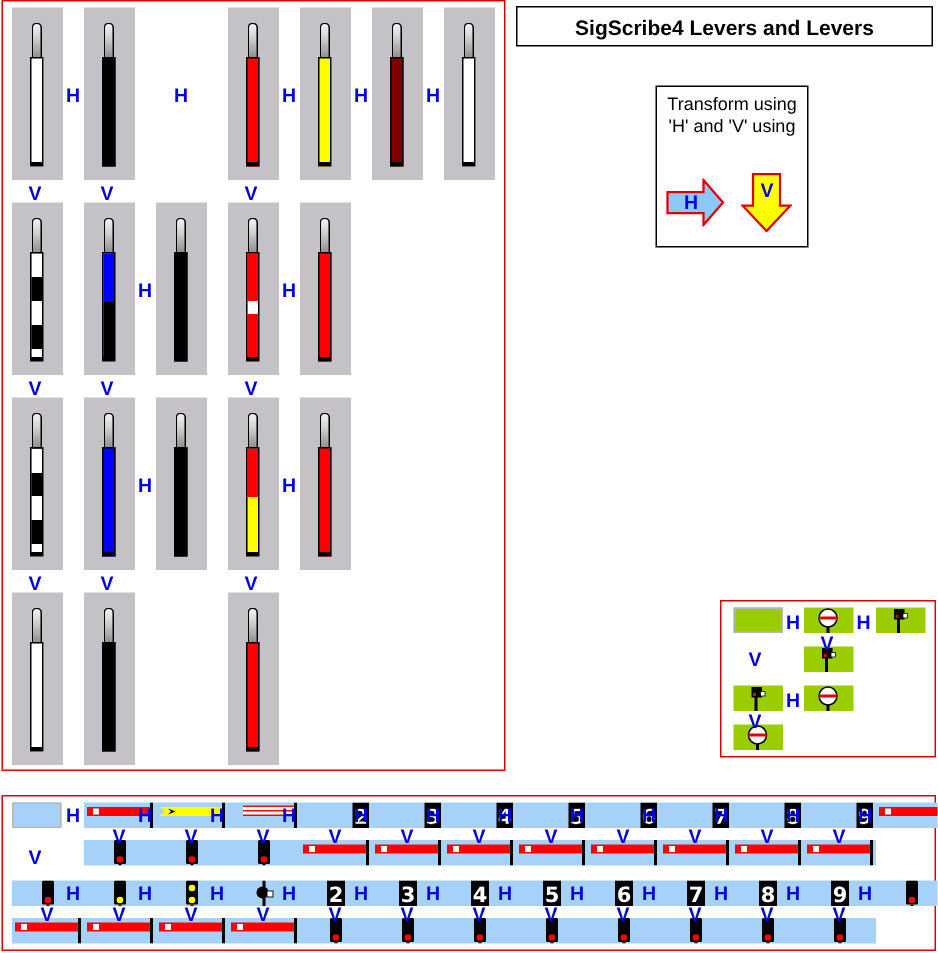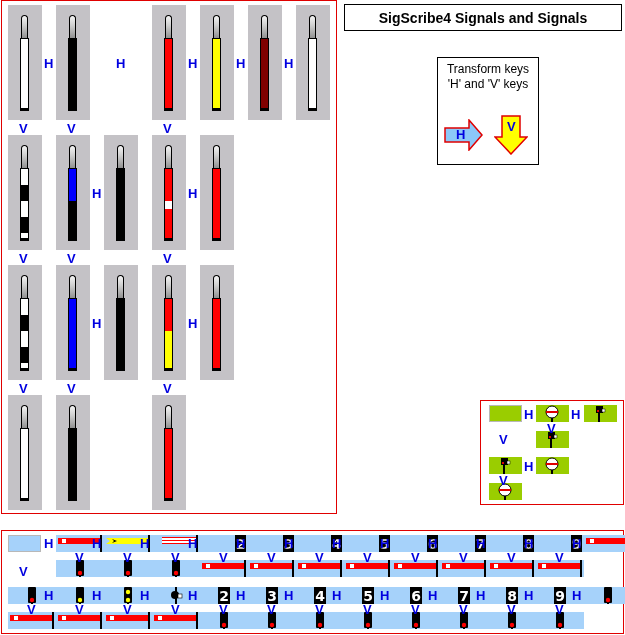--- a/index.html
+++ b/index.html
@@ -14,24 +14,24 @@
   .lever .cap{position:absolute;left:1px;top:0;width:7px;height:24px;border:1px solid #000;border-bottom:none;border-radius:4px 4px 0 0;box-sizing:border-box;background:linear-gradient(#f4f4f4,#d0d0d0 40%,#8c8c8c);}
   .lever .body{position:absolute;left:0;top:23px;width:9px;height:73px;border:1px solid #000;border-bottom:3px solid #000;box-sizing:border-box;}
   .hv{font-weight:bold;font-size:13px;color:#0000e0;line-height:13px;}
   .sig-cell{width:48px;height:17px;}
   .blue{background:#a6d2fa;}
   .green{background:#9acd00;}
 </style>
 </head>
 <body>
 
-<div class="abs title-box">SigScribe4 Signals and Signals</div>
+<div class="abs title-box">SigScribe4 Levers and Levers</div>
 
 <div class="abs help-box">
-  <div class="help-text" style="padding:0 6px;box-sizing:border-box;">Transform keys 'H' and 'V' keys</div>
+  <div class="help-text" style="padding:0 6px;box-sizing:border-box;">Transform using 'H' and 'V' using</div>
   <svg class="abs" style="left:6px;top:61px" width="40" height="32">
     <polygon points="1,9 25,9 25,1 38,16 25,31 25,23 1,23" fill="#8cc8f8" stroke="#e00000" stroke-width="1.5"></polygon>
   </svg>
   <span class="abs hv" style="left:18px;top:70px">H</span>
   <svg class="abs" style="left:56px;top:57px" width="34" height="40">
     <polygon points="8,1 26,1 26,22 33,22 17,39 1,22 8,22" fill="#ffff00" stroke="#e00000" stroke-width="1.5"></polygon>
   </svg>
   <span class="abs hv" style="left:69px;top:62px;color:#0000e0">V</span>
 </div>
 

